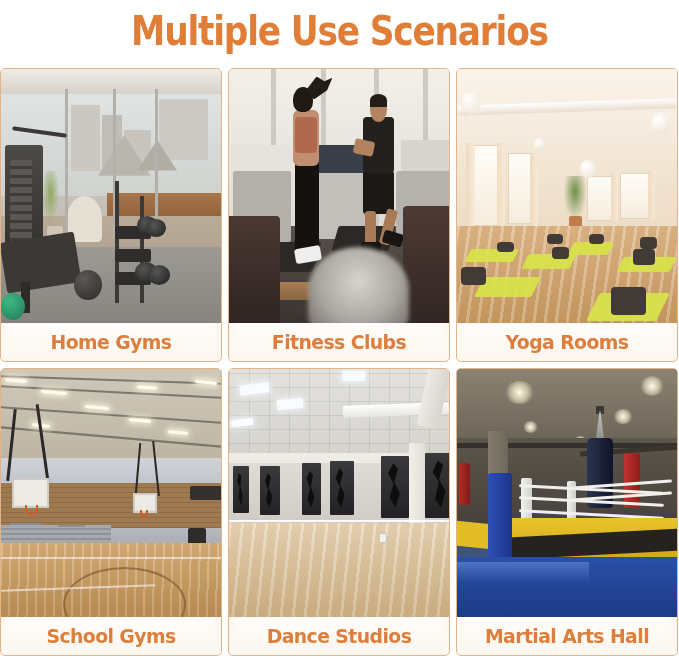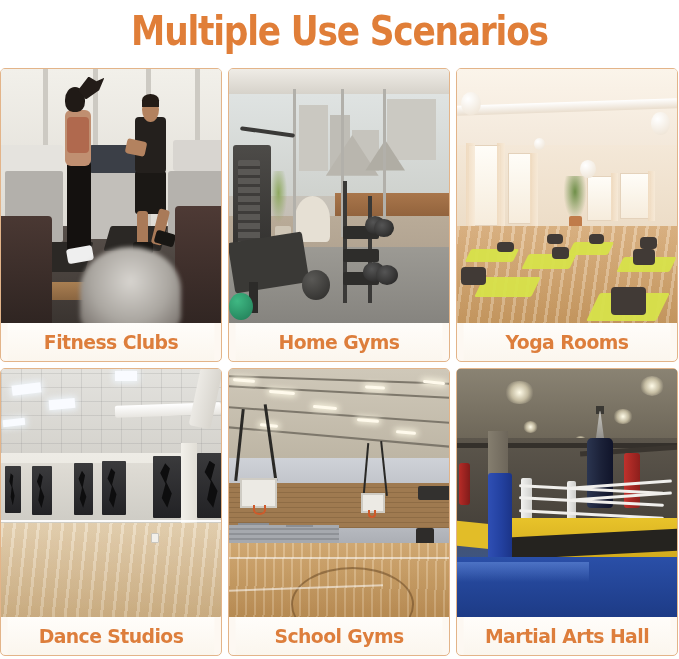--- a/index.html
+++ b/index.html
@@ -400,20 +400,59 @@
 </head>
 <body>
 
 <div id="page">
 
   <h1 id="title">Multiple Use Scenarios</h1>
 
   <div id="grid">
 
     <div class="card">
+      <div class="photo ph-homegym" aria-label="Home gym with cable weight machine, adjustable bench, dumbbell rack and weight plates in front of floor-to-ceiling glass doors overlooking a city rooftop terrace">
+        <div class="hg-ceiling"></div>
+        <div class="hg-sky"></div>
+        <div class="hg-bldg hg-b1"></div>
+        <div class="hg-bldg hg-b2"></div>
+        <div class="hg-bldg hg-b3"></div>
+        <div class="hg-bldg hg-b4"></div>
+        <div class="hg-roof"></div>
+        <div class="hg-roof2"></div>
+        <div class="hg-deckwall"></div>
+        <div class="hg-deck"></div>
+        <div class="hg-chair"></div>
+        <div class="hg-plant"></div>
+        <div class="hg-pot"></div>
+        <div class="hg-mullion hg-m1"></div>
+        <div class="hg-mullion hg-m2"></div>
+        <div class="hg-mullion hg-m3"></div>
+        <div class="hg-floor"></div>
+        <div class="hg-arm"></div>
+        <div class="hg-machine"></div>
+        <div class="hg-weightstack"></div>
+        <div class="hg-rack"></div>
+        <div class="hg-rack2"></div>
+        <div class="hg-bar hg-d1"></div>
+        <div class="hg-bar hg-d2"></div>
+        <div class="hg-bar hg-d3"></div>
+        <div class="hg-plate hg-p1"></div>
+        <div class="hg-plate hg-p2"></div>
+        <div class="hg-plate hg-p3"></div>
+        <div class="hg-plate hg-p4"></div>
+        <div class="hg-bench"></div>
+        <div class="hg-benchleg"></div>
+        <div class="hg-ball"></div>
+        <div class="hg-green"></div>
+      </div>
+      <div class="label">Home Gyms</div>
+    </div>
+
+    <div class="card">
       <div class="photo ph-fitness" aria-label="Woman running and man walking on treadmills in a sunlit commercial gym with large windows">
         <div class="fc-win"></div>
         <div class="fc-mul" style="left:19%"></div>
         <div class="fc-mul" style="left:42%"></div>
         <div class="fc-mul" style="left:66%"></div>
         <div class="fc-mul" style="left:88%"></div>
         <div class="fc-floor"></div>
         <div class="fc-woodstrip"></div>
         <div class="fc-tread fc-t1"></div>
         <div class="fc-tread fc-t1b"></div>
@@ -440,59 +479,20 @@
         <div class="fc-woman-hair"></div>
         <div class="fc-woman-pony"></div>
         <div class="fc-fore1"></div>
         <div class="fc-fore2"></div>
         <div class="fc-blur"></div>
       </div>
       <div class="label">Fitness Clubs</div>
     </div>
 
     <div class="card">
-      <div class="photo ph-homegym" aria-label="Home gym with cable weight machine, adjustable bench, dumbbell rack and weight plates in front of floor-to-ceiling glass doors overlooking a city rooftop terrace">
-        <div class="hg-ceiling"></div>
-        <div class="hg-sky"></div>
-        <div class="hg-bldg hg-b1"></div>
-        <div class="hg-bldg hg-b2"></div>
-        <div class="hg-bldg hg-b3"></div>
-        <div class="hg-bldg hg-b4"></div>
-        <div class="hg-roof"></div>
-        <div class="hg-roof2"></div>
-        <div class="hg-deckwall"></div>
-        <div class="hg-deck"></div>
-        <div class="hg-chair"></div>
-        <div class="hg-plant"></div>
-        <div class="hg-pot"></div>
-        <div class="hg-mullion hg-m1"></div>
-        <div class="hg-mullion hg-m2"></div>
-        <div class="hg-mullion hg-m3"></div>
-        <div class="hg-floor"></div>
-        <div class="hg-arm"></div>
-        <div class="hg-machine"></div>
-        <div class="hg-weightstack"></div>
-        <div class="hg-rack"></div>
-        <div class="hg-rack2"></div>
-        <div class="hg-bar hg-d1"></div>
-        <div class="hg-bar hg-d2"></div>
-        <div class="hg-bar hg-d3"></div>
-        <div class="hg-plate hg-p1"></div>
-        <div class="hg-plate hg-p2"></div>
-        <div class="hg-plate hg-p3"></div>
-        <div class="hg-plate hg-p4"></div>
-        <div class="hg-bench"></div>
-        <div class="hg-benchleg"></div>
-        <div class="hg-ball"></div>
-        <div class="hg-green"></div>
-      </div>
-      <div class="label">Home Gyms</div>
-    </div>
-
-    <div class="card">
       <div class="photo ph-yoga" aria-label="Bright yoga studio with yellow-green mats, dark round meditation cushions, light wood floor and sheer curtains">
         <div class="yg-ceil"></div>
         <div class="yg-beam"></div>
         <div class="yg-wall"></div>
         <div class="yg-window yg-w1"></div>
         <div class="yg-window yg-w2"></div>
         <div class="yg-window yg-w3"></div>
         <div class="yg-window yg-w4"></div>
         <div class="yg-curtain yg-c1"></div>
         <div class="yg-curtain yg-c2"></div>
@@ -515,52 +515,20 @@
         <div class="yg-cush yg-u1"></div>
         <div class="yg-cush yg-u2"></div>
         <div class="yg-cush yg-u3"></div>
         <div class="yg-cush yg-u4"></div>
         <div class="yg-cush yg-u5"></div>
         <div class="yg-cush yg-u6"></div>
         <div class="yg-cush yg-u7"></div>
         <div class="yg-cush yg-u8"></div>
       </div>
       <div class="label">Yoga Rooms</div>
-    </div>
-
-    <div class="card">
-      <div class="photo ph-dance" aria-label="Dance studio with full-wall mirrors, dancer silhouette posters, barre and pale wood floor">
-        <div class="ds-ceil"></div>
-        <div class="ds-tile"></div>
-        <div class="ds-panel ds-p1"></div>
-        <div class="ds-panel ds-p2"></div>
-        <div class="ds-panel ds-p3"></div>
-        <div class="ds-panel ds-p4"></div>
-        <div class="ds-soffit"></div>
-        <div class="ds-duct"></div>
-        <div class="ds-wall"></div>
-        <div class="ds-mirror"></div>
-        <div class="ds-poster ds-pos1"></div>
-        <div class="ds-fig ds-f1"></div>
-        <div class="ds-poster ds-pos2"></div>
-        <div class="ds-fig ds-f2"></div>
-        <div class="ds-poster ds-pos3"></div>
-        <div class="ds-fig ds-f3"></div>
-        <div class="ds-poster ds-pos4"></div>
-        <div class="ds-fig ds-f4"></div>
-        <div class="ds-col"></div>
-        <div class="ds-poster ds-pos5"></div>
-        <div class="ds-fig ds-f5"></div>
-        <div class="ds-poster ds-pos6"></div>
-        <div class="ds-fig ds-f6"></div>
-        <div class="ds-barre"></div>
-        <div class="ds-floor"></div>
-        <div class="ds-outlet"></div>
-      </div>
-      <div class="label">Dance Studios</div>
     </div>
 
     <div class="card">
       <div class="photo ph-school" aria-label="School basketball gymnasium with ceiling-mounted hoops, exposed trusses, bleachers and a polished hardwood court">
         <div class="sg-ceil"></div>
         <div class="sg-truss" style="top:9%;  transform:rotate(3deg);"></div>
         <div class="sg-truss" style="top:18%; transform:rotate(4deg);"></div>
         <div class="sg-truss" style="top:27%; transform:rotate(5deg);"></div>
         <div class="sg-truss" style="top:4%;  transform:rotate(2deg);"></div>
         <div class="sg-lightbar" style="left:2%;  top:4%;  width:10%; transform:rotate(5deg);"></div>
@@ -589,20 +557,52 @@
         <div class="sg-darkbox"></div>
         <div class="sg-floor"></div>
         <div class="sg-arc"></div>
         <div class="sg-line" style="left:0; top:76%; width:100%;"></div>
         <div class="sg-line" style="left:0; top:88%; width:70%; transform:rotate(-2deg);"></div>
       </div>
       <div class="label">School Gyms</div>
     </div>
 
     <div class="card">
+      <div class="photo ph-dance" aria-label="Dance studio with full-wall mirrors, dancer silhouette posters, barre and pale wood floor">
+        <div class="ds-ceil"></div>
+        <div class="ds-tile"></div>
+        <div class="ds-panel ds-p1"></div>
+        <div class="ds-panel ds-p2"></div>
+        <div class="ds-panel ds-p3"></div>
+        <div class="ds-panel ds-p4"></div>
+        <div class="ds-soffit"></div>
+        <div class="ds-duct"></div>
+        <div class="ds-wall"></div>
+        <div class="ds-mirror"></div>
+        <div class="ds-poster ds-pos1"></div>
+        <div class="ds-fig ds-f1"></div>
+        <div class="ds-poster ds-pos2"></div>
+        <div class="ds-fig ds-f2"></div>
+        <div class="ds-poster ds-pos3"></div>
+        <div class="ds-fig ds-f3"></div>
+        <div class="ds-poster ds-pos4"></div>
+        <div class="ds-fig ds-f4"></div>
+        <div class="ds-col"></div>
+        <div class="ds-poster ds-pos5"></div>
+        <div class="ds-fig ds-f5"></div>
+        <div class="ds-poster ds-pos6"></div>
+        <div class="ds-fig ds-f6"></div>
+        <div class="ds-barre"></div>
+        <div class="ds-floor"></div>
+        <div class="ds-outlet"></div>
+      </div>
+      <div class="label">Dance Studios</div>
+    </div>
+
+    <div class="card">
       <div class="photo ph-martial" aria-label="Martial arts hall with boxing ring, hanging heavy bags, padded blue corner post and blue and yellow floor mats">
         <div class="ma-ceil"></div>
         <div class="ma-spot ma-s1"></div>
         <div class="ma-spot ma-s2"></div>
         <div class="ma-spot ma-s3"></div>
         <div class="ma-spot ma-s4"></div>
         <div class="ma-spot ma-s5"></div>
         <div class="ma-spot ma-s6"></div>
         <div class="ma-wall"></div>
         <div class="ma-beam"></div>

